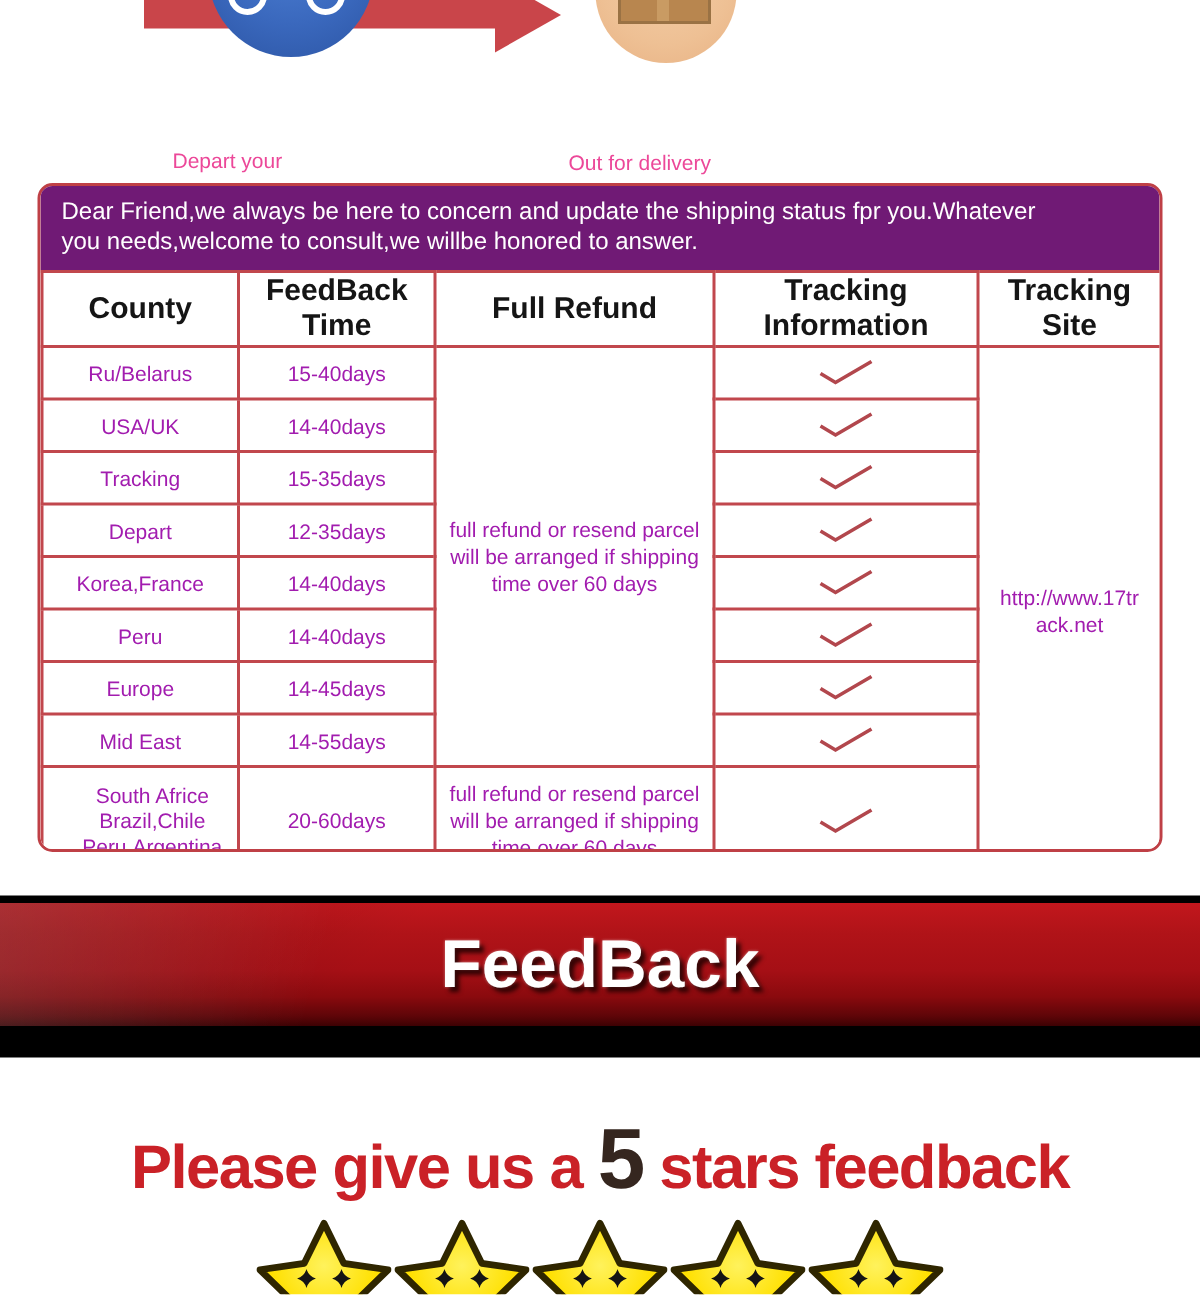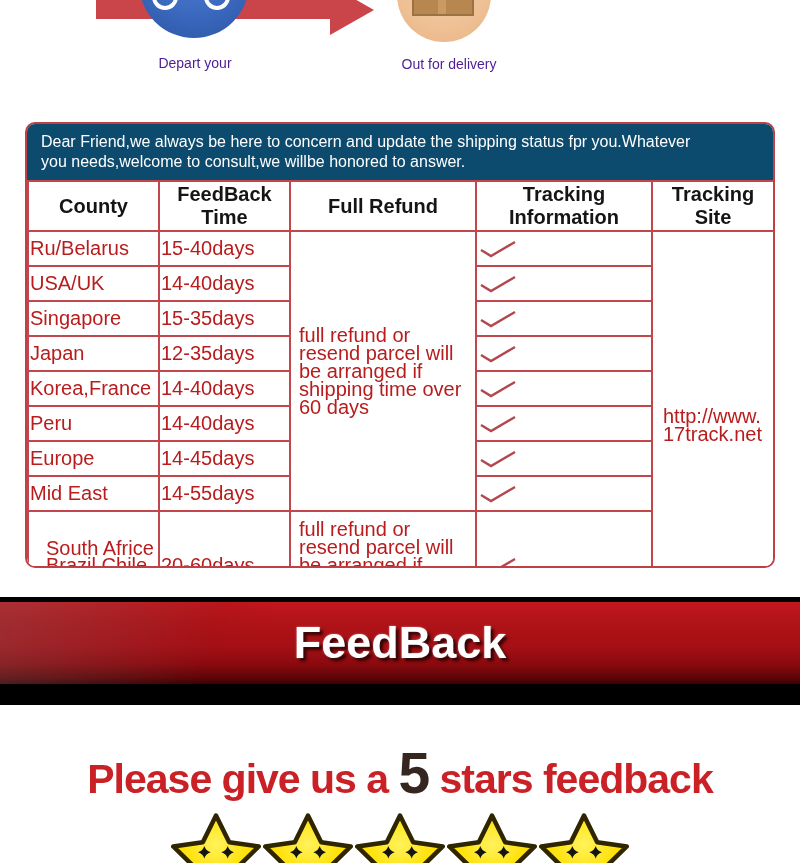--- a/index.html
+++ b/index.html
@@ -15,34 +15,34 @@
                background:radial-gradient(circle at 50% 35%,#4d80d4 0%,#3a68bd 55%,#2c55a4 100%);z-index:2;}
   .wheel{position:absolute;width:18px;height:18px;border:4px solid #fff;border-radius:50%;
          background:transparent;z-index:3;}
   .wheel-left{left:152px;top:-16px;}
   .wheel-right{left:204px;top:-16px;}
   .tan-circle{position:absolute;left:397px;top:-52px;width:94px;height:94px;border-radius:50%;
               background:radial-gradient(circle at 50% 40%,#f3cda6 0%,#eec094 60%,#e8b284 100%);z-index:2;}
   .box-icon{position:absolute;left:412px;top:-13px;width:58px;height:27px;background:#b8864f;
             border:2px solid #9a7244;border-top:none;z-index:3;}
   .box-icon:after{content:"";position:absolute;left:24px;top:0;width:8px;height:100%;background:#c99b63;}
-  .step-label{position:absolute;font-size:14px;line-height:18px;color:#4c1d95;text-align:center;}
+  .step-label{position:absolute;font-size:14px;line-height:18px;color:#ec4899;text-align:left;margin-top:44px;}
   .step-label span{display:block;}
   .label-depart{left:115px;top:54px;width:160px;}
   .label-out{left:379px;top:55px;width:140px;}
 
   
   .ship-wrap{position:absolute;left:25px;top:122px;width:750px;height:446px;
              border:2px solid #bf4046;border-radius:10px;overflow:hidden;box-sizing:border-box;}
-  .notice{background:#0c4a6e;color:#fff;font-size:16px;line-height:20px;
+  .notice{background:#701a75;color:#fff;font-size:16px;line-height:20px;
           padding:8px 58px 8px 14px;min-height:40px;}
   table.ship{width:100%;border-collapse:collapse;table-layout:fixed;background:#fff;}
   table.ship th,table.ship td{border:2px solid #c1474d;font-family:"Liberation Sans",sans-serif;}
   table.ship th{height:38px;font-size:20px;font-weight:bold;color:#151515;text-align:center;vertical-align:middle;}
-  table.ship td{font-size:20px;color:#b91c1c;vertical-align:middle;}
+  table.ship td{font-size:14px;color:#a21caf;text-align:center;vertical-align:middle;}
   tr.data-row{height:35px;}
   tr.last-row{height:66px;}
   td.county-last{text-align:left;padding-left:17px;line-height:17px;}
   td.refund{text-align:left;padding:8px 8px;line-height:18px;}
   td.site{text-align:left;padding:0 10px;font-size:15px;line-height:18px;word-break:break-all;color:#333;}
   .check-icon{display:inline-block;vertical-align:middle;}
 
   
   .fb-banner{position:absolute;left:0;top:597px;width:800px;height:108px;background:#000;
              padding:0;box-sizing:border-box;}
@@ -114,28 +114,28 @@
         <td class="site" rowspan="9">http://www.17track.net</td>
       </tr>
       <tr class="data-row">
         <td>USA/UK</td>
         <td>14-40days</td>
         <td><svg class="check-icon" width="40" height="19" viewBox="0 0 40 19">
                 <polyline points="3,10 13,16 37,2" fill="none" stroke="#b2474d" stroke-width="2.4"></polyline>
               </svg></td>
       </tr>
       <tr class="data-row">
-        <td>Singapore</td>
+        <td>Tracking</td>
         <td>15-35days</td>
         <td><svg class="check-icon" width="40" height="19" viewBox="0 0 40 19">
                 <polyline points="3,10 13,16 37,2" fill="none" stroke="#b2474d" stroke-width="2.4"></polyline>
               </svg></td>
       </tr>
       <tr class="data-row">
-        <td>Japan</td>
+        <td>Depart</td>
         <td>12-35days</td>
         <td><svg class="check-icon" width="40" height="19" viewBox="0 0 40 19">
                 <polyline points="3,10 13,16 37,2" fill="none" stroke="#b2474d" stroke-width="2.4"></polyline>
               </svg></td>
       </tr>
       <tr class="data-row">
         <td>Korea,France</td>
         <td>14-40days</td>
         <td><svg class="check-icon" width="40" height="19" viewBox="0 0 40 19">
                 <polyline points="3,10 13,16 37,2" fill="none" stroke="#b2474d" stroke-width="2.4"></polyline>

